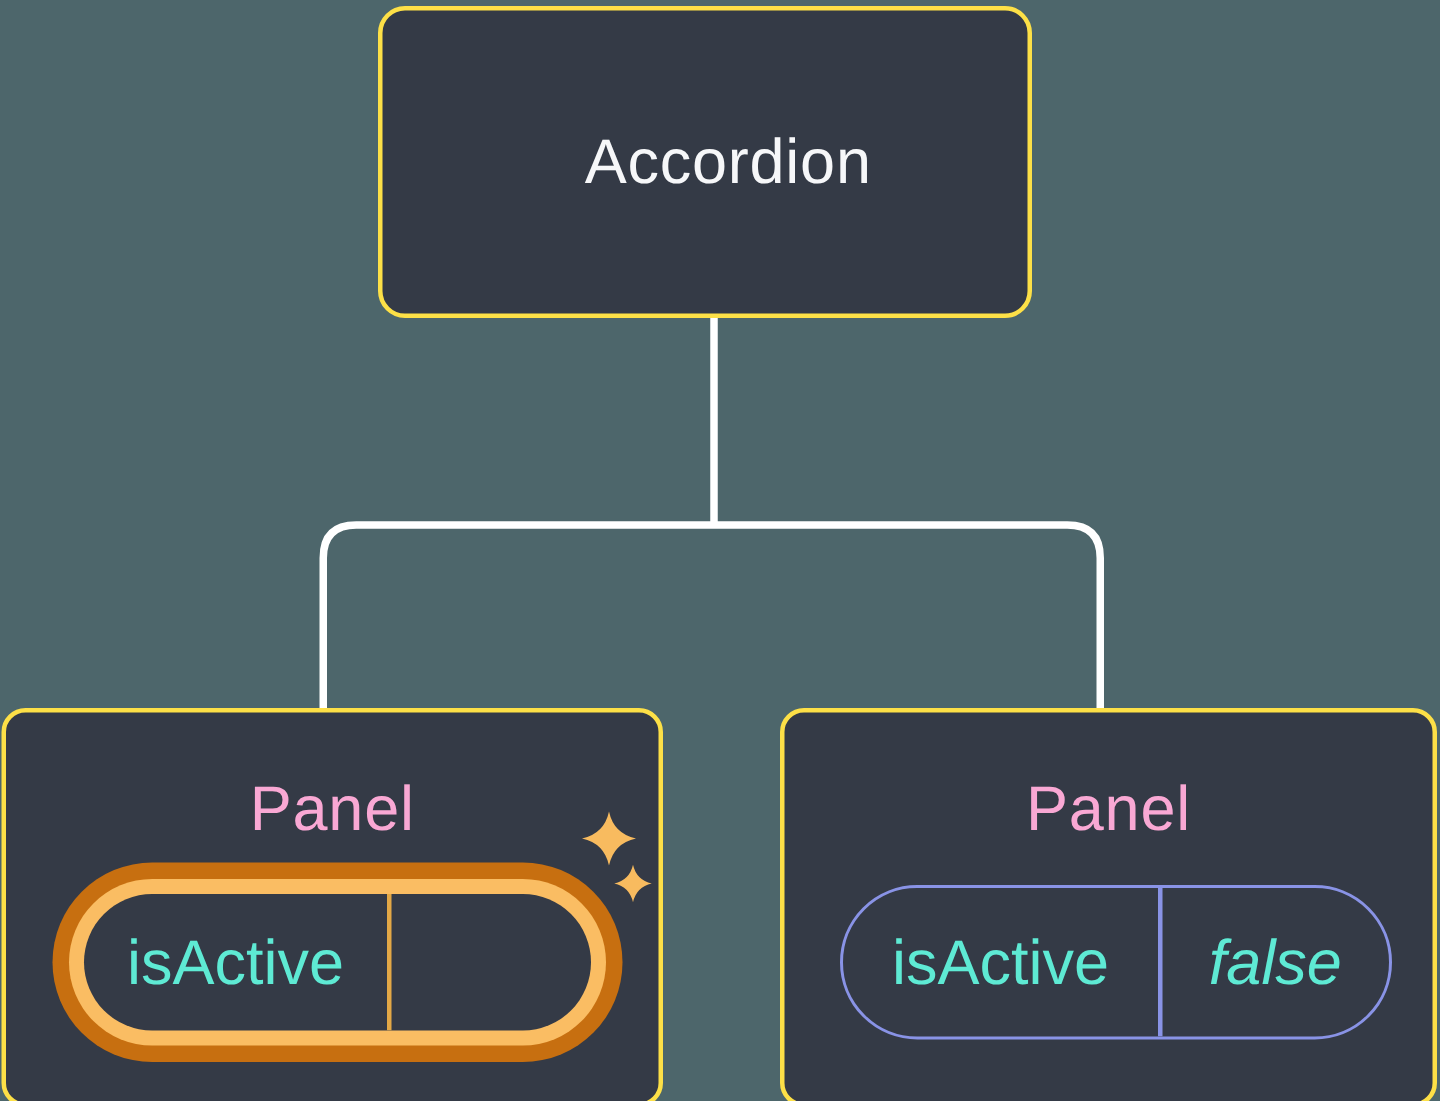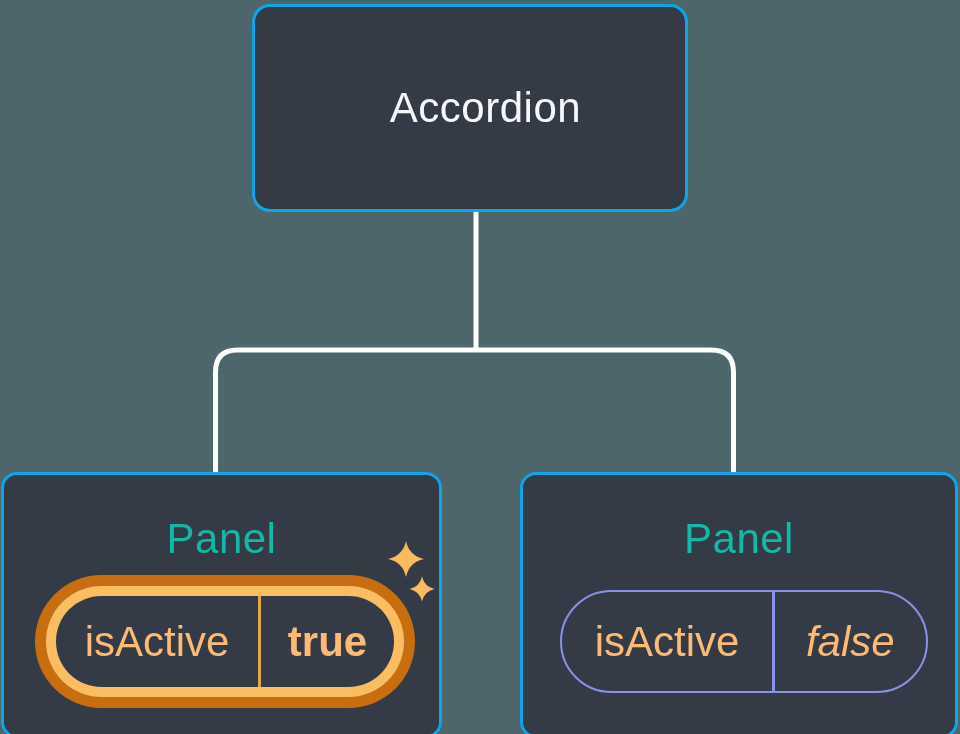--- a/index.html
+++ b/index.html
@@ -17,21 +17,21 @@
   }
   .connector-svg {
     position: absolute;
     left: 0; top: 0;
     width: 960px; height: 734px;
     z-index: 1;
   }
   .node {
     position: absolute;
     background: #343A46;
-    border: 3px solid #0ea5e9;
+    border: 3px solid #fde047;
     box-sizing: border-box;
     z-index: 2;
     padding-left: 31px;
   }
   .node-root {
     left: 252px; top: 4px;
     width: 436px; height: 208px;
     border-radius: 18px;
     display: flex;
     align-items: center;
@@ -42,21 +42,21 @@
     width: 441px; height: 266px;
     border-radius: 16px;
   }
   .node-panel-left  { left: 1px; }
   .node-panel-right { left: 520px; width: 438px; }
   .node-title {
     position: absolute;
     top: 40px; left: 0;
     width: 100%;
     text-align: center;
-    color: #14b8a6;
+    color: #f9a8d4;
     font-size: 42px;
     font-weight: 500;
     letter-spacing: 0.5px;
   }
   .root-title {
     color: #F6F7F9;
     font-size: 42px;
     font-weight: 500;
     letter-spacing: 0.5px;
   }
@@ -108,21 +108,21 @@
   .pill-inactive .pill-cell-name  { flex: 0 0 210px; }
   .pill-inactive .pill-cell-value { flex: 1 1 auto; font-style: italic; }
   .pill-divider-inactive {
     flex: 0 0 2.5px;
     background: #8993E6;
   }
   .pill-cell {
     display: flex;
     align-items: center;
     justify-content: center;
-    color: #fdba74;
+    color: #5eead4;
     font-size: 42px;
     font-weight: 400;
   }
   .pill-cell.bold { font-weight: 700; }
   .sparkles-svg {
     position: absolute;
     left: 373px; top: 533px;
     width: 66px; height: 72px;
     z-index: 4;
   }
@@ -141,21 +141,20 @@
     <span class="root-title">Accordion</span>
   </div>
 
   <div class="node node-panel node-panel-left">
     <div class="node-title">Panel</div>
     <div class="pill-active-outer">
       <div class="pill-active-mid">
         <div class="pill-active-core">
           <div class="pill-cell pill-cell-name">isActive</div>
           <div class="pill-divider-active"></div>
-          <div class="pill-cell pill-cell-value bold">true</div>
         </div>
       </div>
     </div>
   </div>
 
   <svg class="sparkles-svg" viewBox="0 0 66 72" xmlns="http://www.w3.org/2000/svg">
     <path d="M 33 8 Q 36.2 22.8 51 26 Q 36.2 29.2 33 44 Q 29.8 29.2 15 26 Q 29.8 22.8 33 8 Z" fill="#F8BB5F"></path>
     <path d="M 49 43.5 Q 51.3 53.7 61.5 56 Q 51.3 58.3 49 68.5 Q 46.7 58.3 36.5 56 Q 46.7 53.7 49 43.5 Z" fill="#F8BB5F"></path>
   </svg>
 

